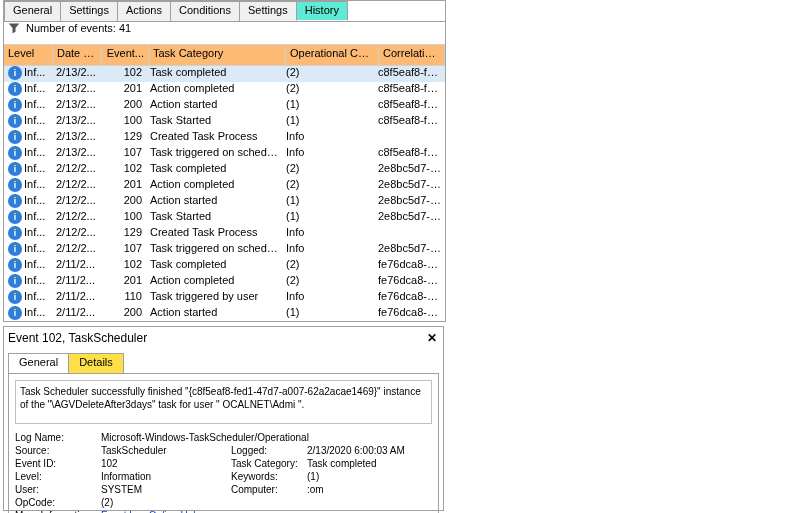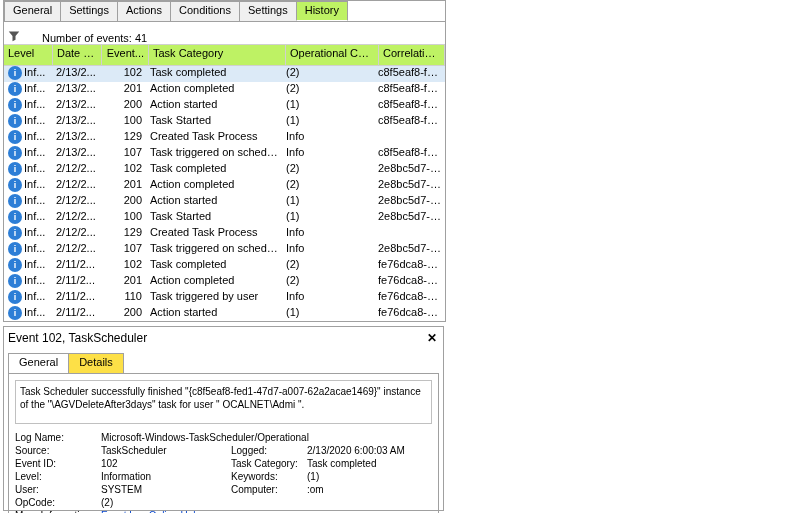--- a/index.html
+++ b/index.html
@@ -1,23 +1,23 @@
 <!DOCTYPE html>
 <html><head>
 <meta charset="utf-8">
 <style>
 html,body{margin:0;padding:0;font-family:"Segoe UI",Tahoma,sans-serif;font-size:11px;color:#000;background:#fff;width:800px;height:513px;overflow:hidden}
 .panel{border:1px solid #a0a0a0;position:absolute}
 .top-panel{left:3px;top:0;width:441px;height:320px}
 .tabs{display:flex;background:#fff;border-bottom:1px solid #a0a0a0;height:20px}
 .tab{padding:2px 8px;border:1px solid #a0a0a0;border-bottom:none;margin-right:-1px;background:#f0f0f0;cursor:pointer;font-size:11px}
-.tab.active{background:#bef264;border-bottom:1px solid #fff;position:relative;z-index:1}
-.filter-bar{display:flex;align-items:flex-end;height:22px;border-bottom:1px solid #d0d0d0;padding:0 4px;gap:22px}
+.tab.active{background:#5eead4;border-bottom:1px solid #fff;position:relative;z-index:1}
+.filter-bar{display:flex;align-items:flex-start;height:22px;border-bottom:1px solid #d0d0d0;padding:0 4px;gap:6px}
 .funnel-icon svg{width:12px;height:12px}
-.grid-header{display:flex;background:#bef264;border-bottom:1px solid #d0d0d0;height:20px;font-size:11px}
+.grid-header{display:flex;background:#fdba74;border-bottom:1px solid #d0d0d0;height:20px;font-size:11px}
 .gh{padding:2px 4px;border-right:1px solid #d0d0d0;overflow:hidden;white-space:nowrap;text-overflow:ellipsis}
 .c-level{width:40px}
 .c-date{width:40px}
 .c-evt{width:38px;text-align:right}
 .c-cat{width:128px}
 .c-op{width:84px}
 .c-cid{flex:1}
 .grid-body{overflow-y:scroll;height:255px}
 .row{display:flex;height:16px;align-items:flex-start;font-size:11px}
 .row.sel{background:#dceaf7}

